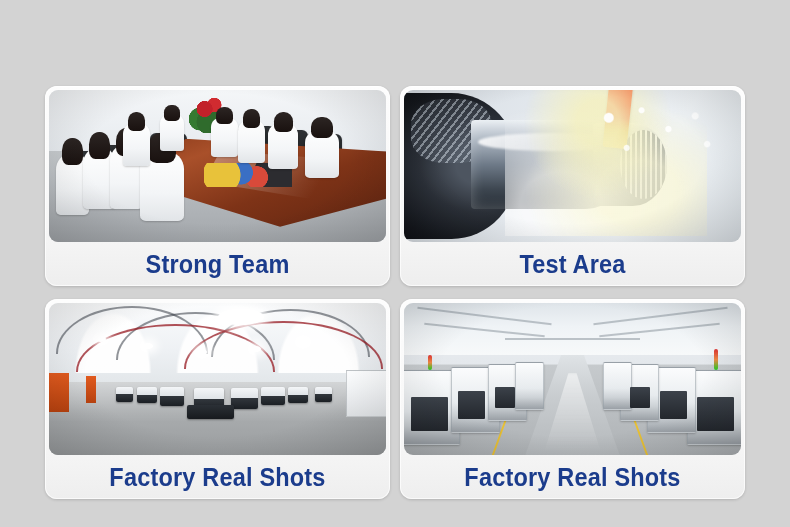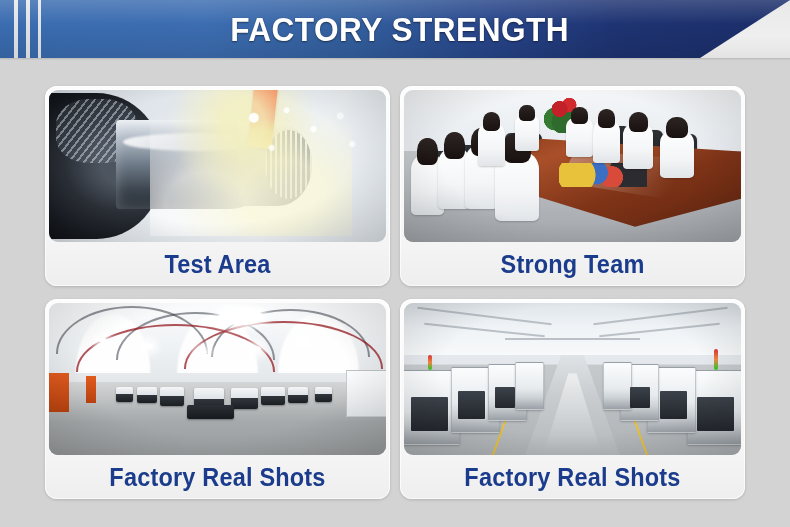--- a/index.html
+++ b/index.html
@@ -355,84 +355,74 @@
     position: absolute; left:0; top:0; width:100%; height:100%;
     background: radial-gradient(ellipse at 50% 45%, rgba(0,0,0,0) 55%, rgba(0,0,0,.16) 100%);
     pointer-events: none;
   }
 </style>
 </head>
 <body>
 
 <div class="page">
 
-  <div class="banner">
-    <div class="banner-blue">
-      <div class="banner-blue-inner"></div>
+
+  <div class="grid">
+
+    <div class="card">
+      <div class="card-photo p1">
+        <div class="wall"></div>
+        <div class="floor"></div>
+
+        <div class="chair" style="left:4%;  top:40%;"></div>
+        <div class="chair" style="left:12%; top:36%;"></div>
+        <div class="chair" style="left:21%; top:32%;"></div>
+        <div class="chair" style="left:30%; top:28%;"></div>
+        <div class="chair" style="left:56%; top:24%;"></div>
+        <div class="chair" style="left:66%; top:26%;"></div>
+        <div class="chair" style="left:76%; top:29%;"></div>
+
+        <div class="table"></div>
+        <div class="table-gloss"></div>
+        <div class="flower"></div>
+        <div class="items"></div>
+
+        <div class="person" style="left:2%;  top:42%; height:40%;"></div>
+        <div class="person" style="left:10%; top:38%; height:40%;"></div>
+        <div class="person" style="left:18%; top:36%; height:42%;"></div>
+        <div class="person" style="left:27%; top:40%; height:46%; width:13%;"></div>
+        <div class="person" style="left:22%; top:22%; height:28%; width:8%;"></div>
+        <div class="person" style="left:33%; top:16%; height:24%; width:7%;"></div>
+        <div class="person" style="left:48%; top:18%; height:26%; width:8%;"></div>
+        <div class="person" style="left:56%; top:20%; height:28%; width:8%;"></div>
+        <div class="person" style="left:65%; top:22%; height:30%; width:9%;"></div>
+        <div class="person" style="left:76%; top:26%; height:32%; width:10%;"></div>
+
+        <div class="photo-vignette"></div>
+      </div>
+      <div class="card-caption">Strong Team</div>
     </div>
-    <div class="banner-stripe s1"></div>
-    <div class="banner-stripe s2"></div>
-    <div class="banner-stripe s3"></div>
-    <div class="banner-title">FACTORY STRENGTH</div>
-    <div class="banner-bottom-line"></div>
-  </div>
-
-  <div class="grid">
 
     <div class="card">
       <div class="card-photo p2">
         <div class="chuck"></div>
         <div class="chuck-face"></div>
         <div class="shaft"></div>
         <div class="shaft-hl"></div>
         <div class="collar"></div>
         <div class="collar-teeth"></div>
         <div class="tool"></div>
         <div class="coolant"></div>
         <div class="splash"></div>
         <div class="photo-vignette"></div>
       </div>
       <div class="card-caption">Test Area</div>
     </div>
 
     <div class="card">
-      <div class="card-photo p1">
-        <div class="wall"></div>
-        <div class="floor"></div>
-
-        <div class="chair" style="left:4%;  top:40%;"></div>
-        <div class="chair" style="left:12%; top:36%;"></div>
-        <div class="chair" style="left:21%; top:32%;"></div>
-        <div class="chair" style="left:30%; top:28%;"></div>
-        <div class="chair" style="left:56%; top:24%;"></div>
-        <div class="chair" style="left:66%; top:26%;"></div>
-        <div class="chair" style="left:76%; top:29%;"></div>
-
-        <div class="table"></div>
-        <div class="table-gloss"></div>
-        <div class="flower"></div>
-        <div class="items"></div>
-
-        <div class="person" style="left:2%;  top:42%; height:40%;"></div>
-        <div class="person" style="left:10%; top:38%; height:40%;"></div>
-        <div class="person" style="left:18%; top:36%; height:42%;"></div>
-        <div class="person" style="left:27%; top:40%; height:46%; width:13%;"></div>
-        <div class="person" style="left:22%; top:22%; height:28%; width:8%;"></div>
-        <div class="person" style="left:33%; top:16%; height:24%; width:7%;"></div>
-        <div class="person" style="left:48%; top:18%; height:26%; width:8%;"></div>
-        <div class="person" style="left:56%; top:20%; height:28%; width:8%;"></div>
-        <div class="person" style="left:65%; top:22%; height:30%; width:9%;"></div>
-        <div class="person" style="left:76%; top:26%; height:32%; width:10%;"></div>
-
-        <div class="photo-vignette"></div>
-      </div>
-      <div class="card-caption">Strong Team</div>
-    </div>
-
-    <div class="card">
       <div class="card-photo p3">
         <div class="ceiling"></div>
 
         <div class="vault" style="left:6%;  width:26%;"></div>
         <div class="vault" style="left:36%; width:28%;"></div>
         <div class="vault" style="left:66%; width:28%;"></div>
 
         <div class="arch" style="left:2%;  top:2%;  width:44%;"></div>
         <div class="arch" style="left:20%; top:6%;  width:46%;"></div>
         <div class="arch" style="left:48%; top:4%;  width:46%;"></div>

